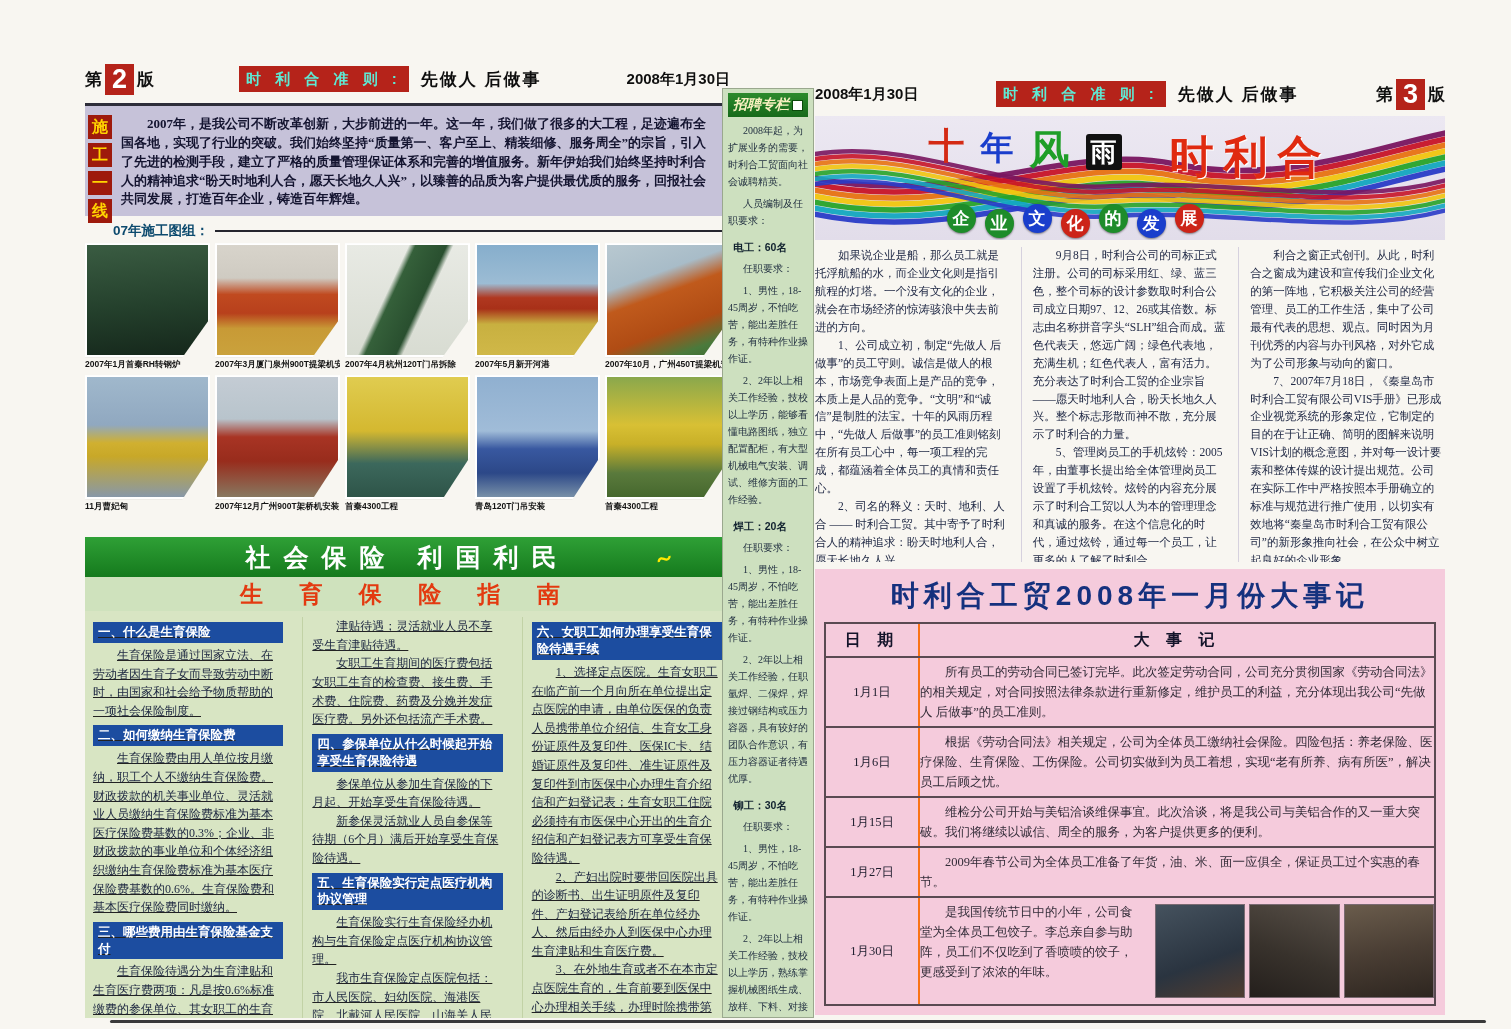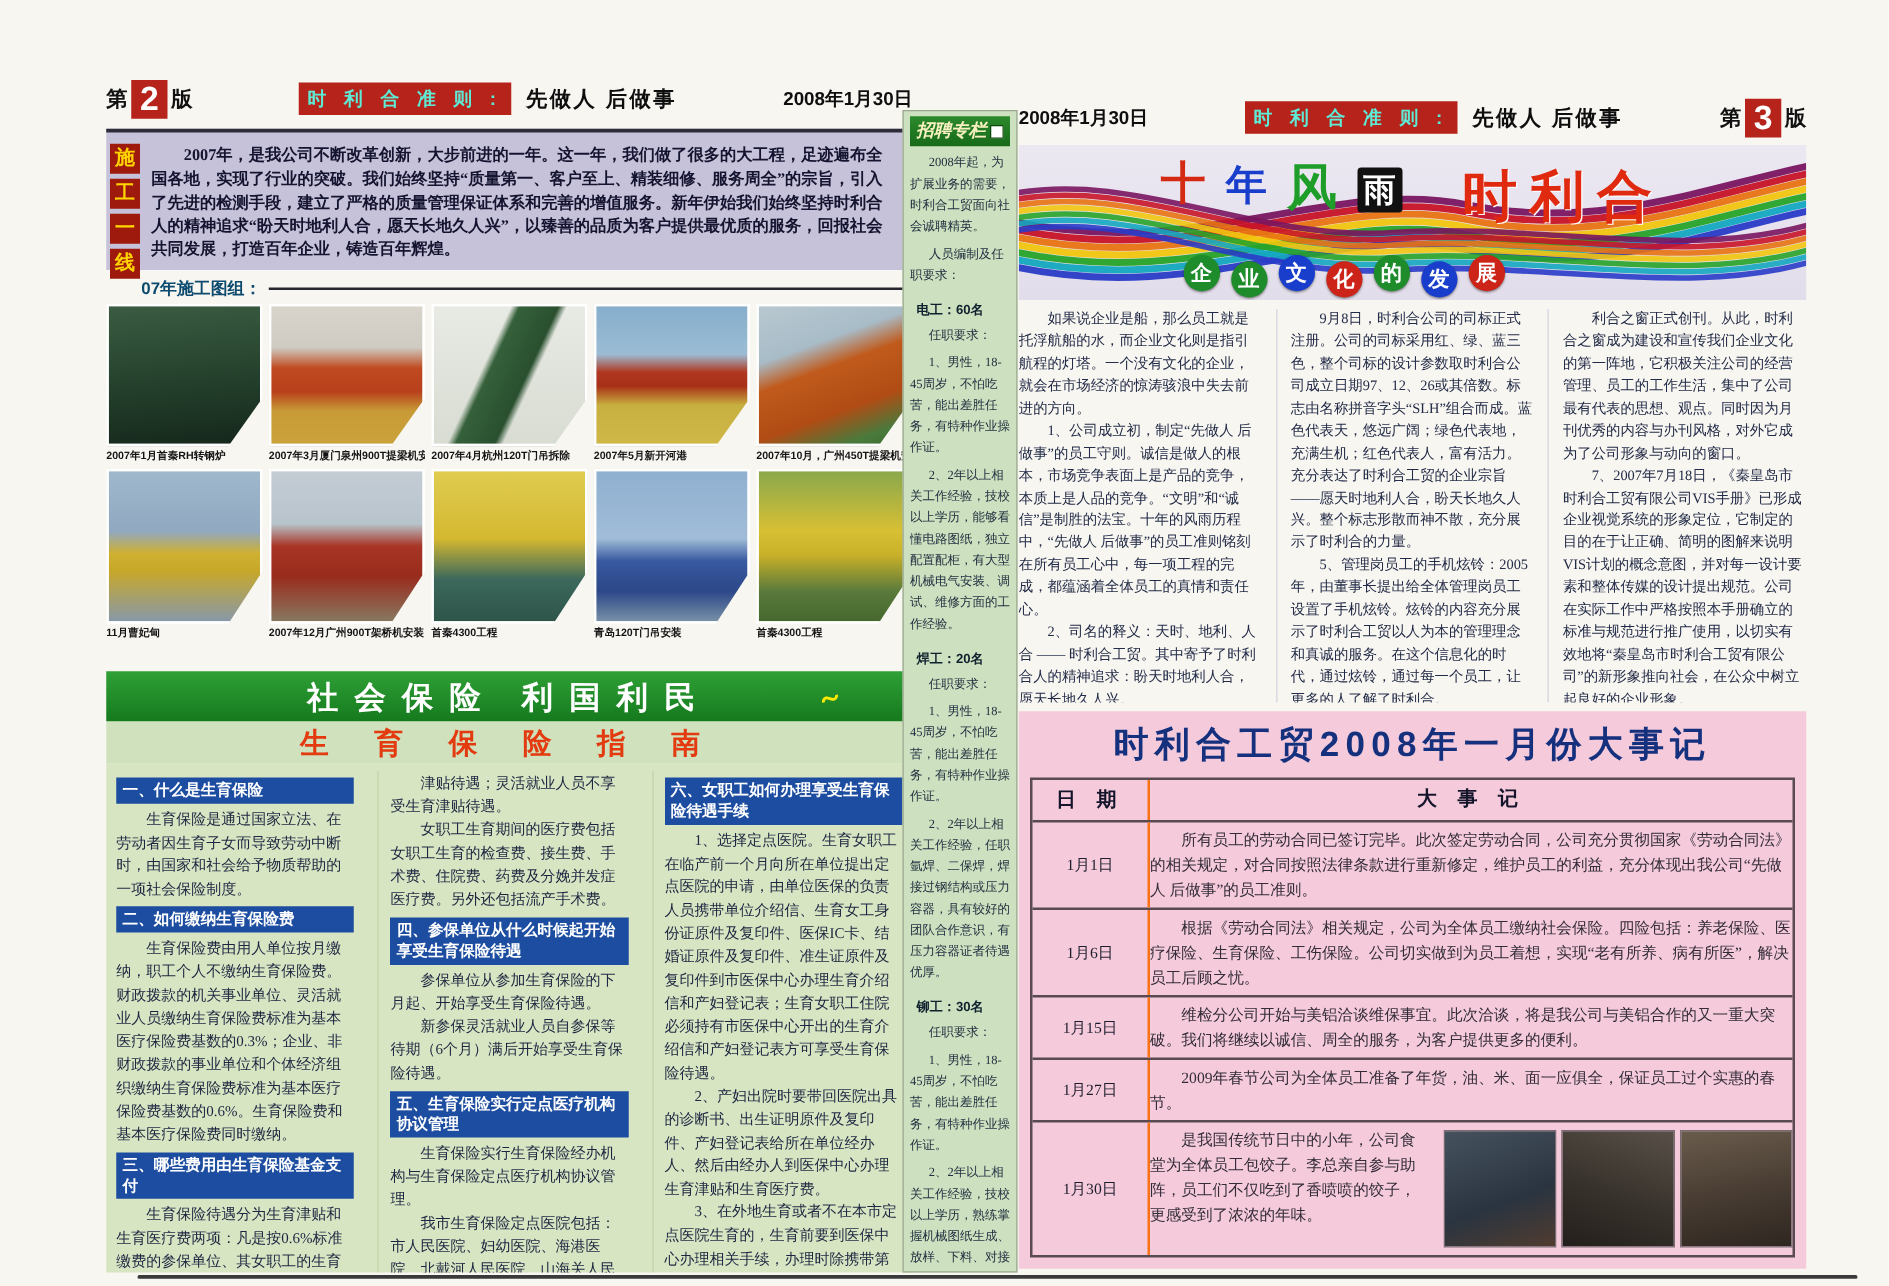--- a/index.html
+++ b/index.html
@@ -46,21 +46,21 @@
   .p23{background:linear-gradient(180deg,#e0cc50 0%,#d4b830 45%,#3c685c 72%,#2e5448 100%);}
   .p24{background:linear-gradient(180deg,#90b0d0 0%,#a0bcd8 45%,#3858a0 60%,#2c4888 80%,#7890a8 100%);}
   .p25{background:linear-gradient(180deg,#8aa84c 0%,#d8c034 40%,#c8b028 56%,#5a7a3c 80%,#46682e 100%);}
 
   .gbanner{position:relative;margin-top:20px;background:linear-gradient(180deg,#2fa036,#157a1d);
       color:#fff;text-align:center;font-size:25px;font-weight:bold;letter-spacing:13px;padding:4px 0 3px;}
   .flourish{position:absolute;right:55px;top:6px;color:#ffe900;font-size:22px;font-weight:bold;
       transform:rotate(-12deg);letter-spacing:0;}
   .gsub{background:#cfe2bd;color:#e33a10;text-align:center;font-size:23px;font-weight:bold;
       letter-spacing:15px;padding:2px 0 1px;}
-  .guide{flex:1;background:#d8e5c3;display:flex;gap:19px;padding:6px 8px 0;overflow:hidden;}
+  .guide{flex:1;background:#d8e5c3;display:flex;gap:19px;padding:6px 8px 0;overflow:hidden;text-decoration:underline;}
   .gcol{flex:1;min-width:0;}
   .gcol + .gcol{border-left:1px solid #c2d2a6;padding-left:9px;}
   .ghead{background:#1c4da0;color:#fff;font-size:12.5px;font-weight:bold;padding:2px 5px;
       margin:5px 0 3px;line-height:1.35;}
   .gp{margin:0;font-size:12px;line-height:1.55;color:#1c2640;text-indent:2em;
       font-family:"Liberation Serif","DejaVu Serif",serif;}
 
   
   .recruit{position:absolute;left:722px;top:88px;width:92px;height:930px;background:#cde0bf;
       border:1px solid #9aa88e;box-sizing:border-box;padding:4px 5px;overflow:hidden;}

